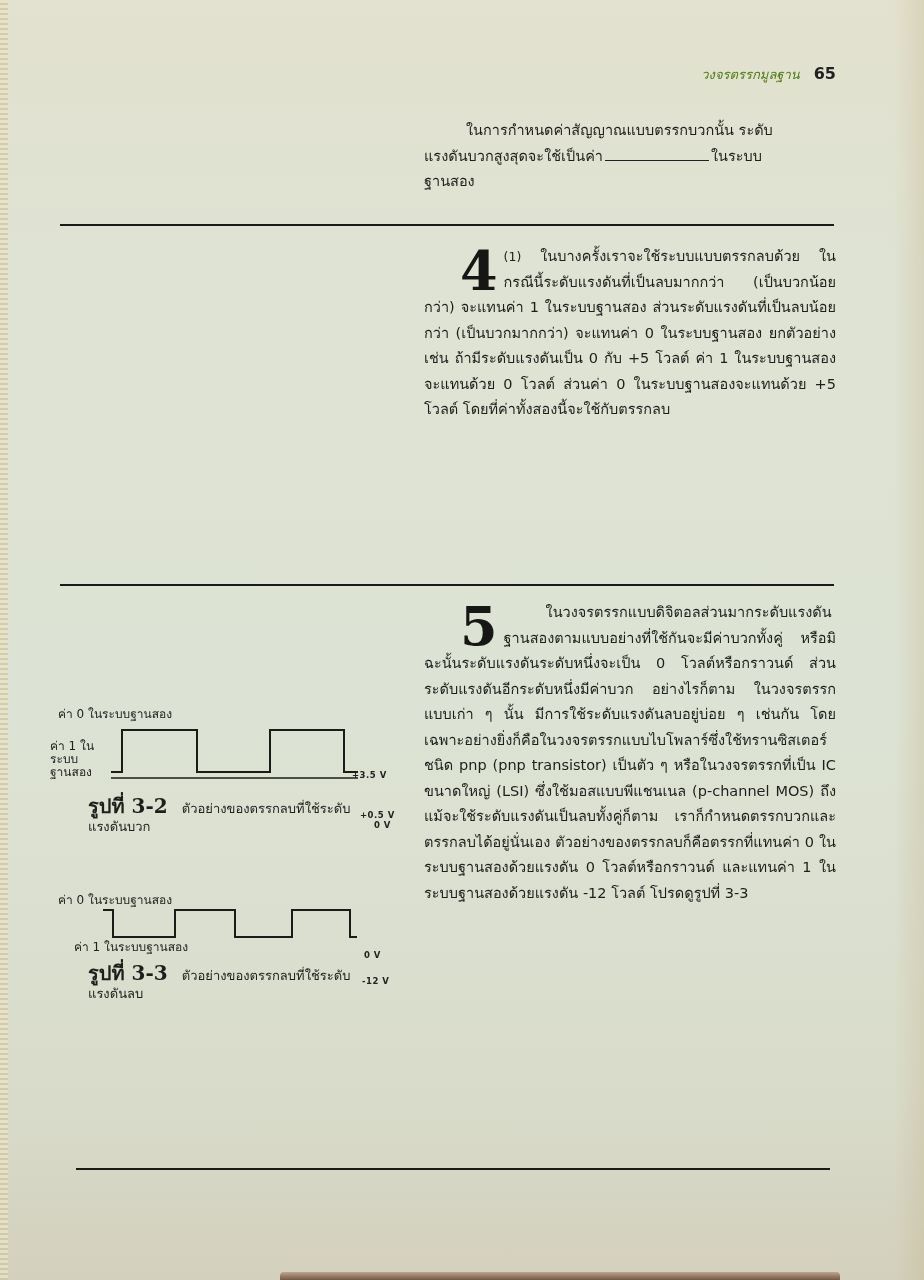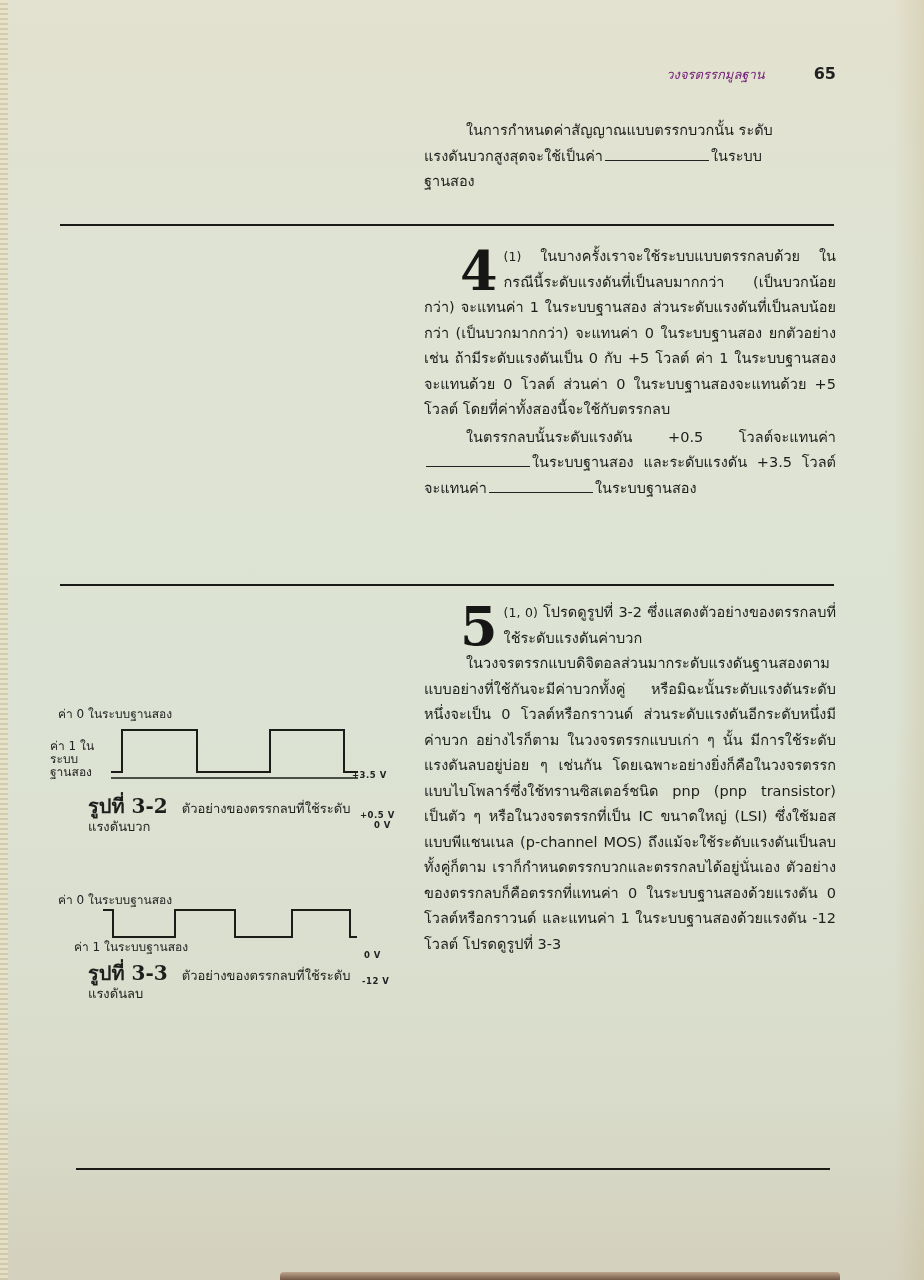--- a/index.html
+++ b/index.html
@@ -22,23 +22,23 @@
     position: absolute; left: 280px; top: 1272px; width: 560px; height: 8px;
     background: linear-gradient(180deg, #b89a80, #5a3a2a);
     border-radius: 4px 4px 0 0; opacity: 0.8;
   }
   .header {
     position: absolute; top: 64px; right: 88px;
     display: flex; align-items: baseline; gap: 14px;
   }
   .header .running-title {
     font-family: "DejaVu Serif", "Liberation Serif", serif;
-    font-style: italic; font-size: 13px; color: #701a75;
+    font-style: italic; font-size: 13px; color: #4d7c0f;
   }
-  .header .page-number { font-size: 16px; font-weight: bold; color: #222; margin-left: 35px; }
+  .header .page-number { font-size: 16px; font-weight: bold; color: #222; }
 
   .rule { position: absolute; height: 2px; background: #1a1a17; }
 
   .block { position: absolute; left: 424px; width: 412px; font-size: 14.5px; line-height: 25.5px; text-align: justify; }
   .block p { margin: 0; }
   .indent { text-indent: 42px; }
   .blank { display: inline-block; border-bottom: 1px solid #222; height: 1px; vertical-align: baseline; margin: 0 2px; }
 
   .frame-num {
     float: left; font-family: "DejaVu Serif", "Liberation Serif", serif;
@@ -72,31 +72,26 @@
     <span>แรงดันบวกสูงสุดจะใช้เป็นค่า</span><span class="blank" style="width:104px;"></span><span>ในระบบ</span>
   </p>
   <p>ฐานสอง</p>
 </div>
 
 <div class="rule" style="left:60px; top:224px; width:774px;"></div>
 
 <div class="block" style="top:244px;">
   <span class="frame-num">4</span>
   <p><span class="frame-code">(1)</span> <span>ในบางครั้งเราจะใช้ระบบแบบตรรกลบด้วย ในกรณีนี้ระดับแรงดันที่เป็นลบมากกว่า (เป็นบวกน้อยกว่า) จะแทนค่า 1 ในระบบฐานสอง ส่วนระดับแรงดันที่เป็นลบน้อยกว่า (เป็นบวกมากกว่า) จะแทนค่า 0 ในระบบฐานสอง ยกตัวอย่างเช่น ถ้ามีระดับแรงดันเป็น 0 กับ +5 โวลต์ ค่า 1 ในระบบฐานสองจะแทนด้วย 0 โวลต์ ส่วนค่า 0 ในระบบฐานสองจะแทนด้วย +5 โวลต์ โดยที่ค่าทั้งสองนี้จะใช้กับตรรกลบ</span></p>
-  <p class="indent" style="margin-top:2px;">
-    <span>ในตรรกลบนั้นระดับแรงดัน +0.5 โวลต์จะแทนค่า</span>
-    <span class="blank" style="width:104px;"></span><span>ในระบบฐานสอง และระดับแรงดัน +3.5 โวลต์จะแทนค่า</span><span class="blank" style="width:104px;"></span><span>ในระบบฐานสอง</span>
-  </p>
 </div>
 
 <div class="rule" style="left:60px; top:584px; width:774px;"></div>
 
 <div class="block" style="top:600px;">
   <span class="frame-num">5</span>
-  <p><span class="frame-code">(1, 0)</span> <span>โปรดดูรูปที่ 3-2 ซึ่งแสดงตัวอย่างของตรรกลบที่ใช้ระดับแรงดันค่าบวก</span></p>
   <p class="indent">ในวงจรตรรกแบบดิจิตอลส่วนมากระดับแรงดันฐานสองตามแบบอย่างที่ใช้กันจะมีค่าบวกทั้งคู่ หรือมิฉะนั้นระดับแรงดันระดับหนึ่งจะเป็น 0 โวลต์หรือกราวนด์ ส่วนระดับแรงดันอีกระดับหนึ่งมีค่าบวก อย่างไรก็ตาม ในวงจรตรรกแบบเก่า ๆ นั้น มีการใช้ระดับแรงดันลบอยู่บ่อย ๆ เช่นกัน โดยเฉพาะอย่างยิ่งก็คือในวงจรตรรกแบบไบโพลาร์ซึ่งใช้ทรานซิสเตอร์ชนิด pnp (pnp transistor) เป็นตัว ๆ หรือในวงจรตรรกที่เป็น IC ขนาดใหญ่ (LSI) ซึ่งใช้มอสแบบพีแชนเนล (p-channel MOS) ถึงแม้จะใช้ระดับแรงดันเป็นลบทั้งคู่ก็ตาม เราก็กำหนดตรรกบวกและตรรกลบได้อยู่นั่นเอง ตัวอย่างของตรรกลบก็คือตรรกที่แทนค่า 0 ในระบบฐานสองด้วยแรงดัน 0 โวลต์หรือกราวนด์ และแทนค่า 1 ในระบบฐานสองด้วยแรงดัน -12 โวลต์ โปรดดูรูปที่ 3-3</p>
 </div>
 
 <div class="rule" style="left:76px; top:1168px; width:754px;"></div>
 
 <div>
   <div class="fig-label" style="left:58px; top:708px;">ค่า 0 ในระบบฐานสอง</div>
   <div class="fig-label" style="left:50px; top:740px;">
     <div>ค่า 1 ใน</div>
     <div>ระบบ</div>

